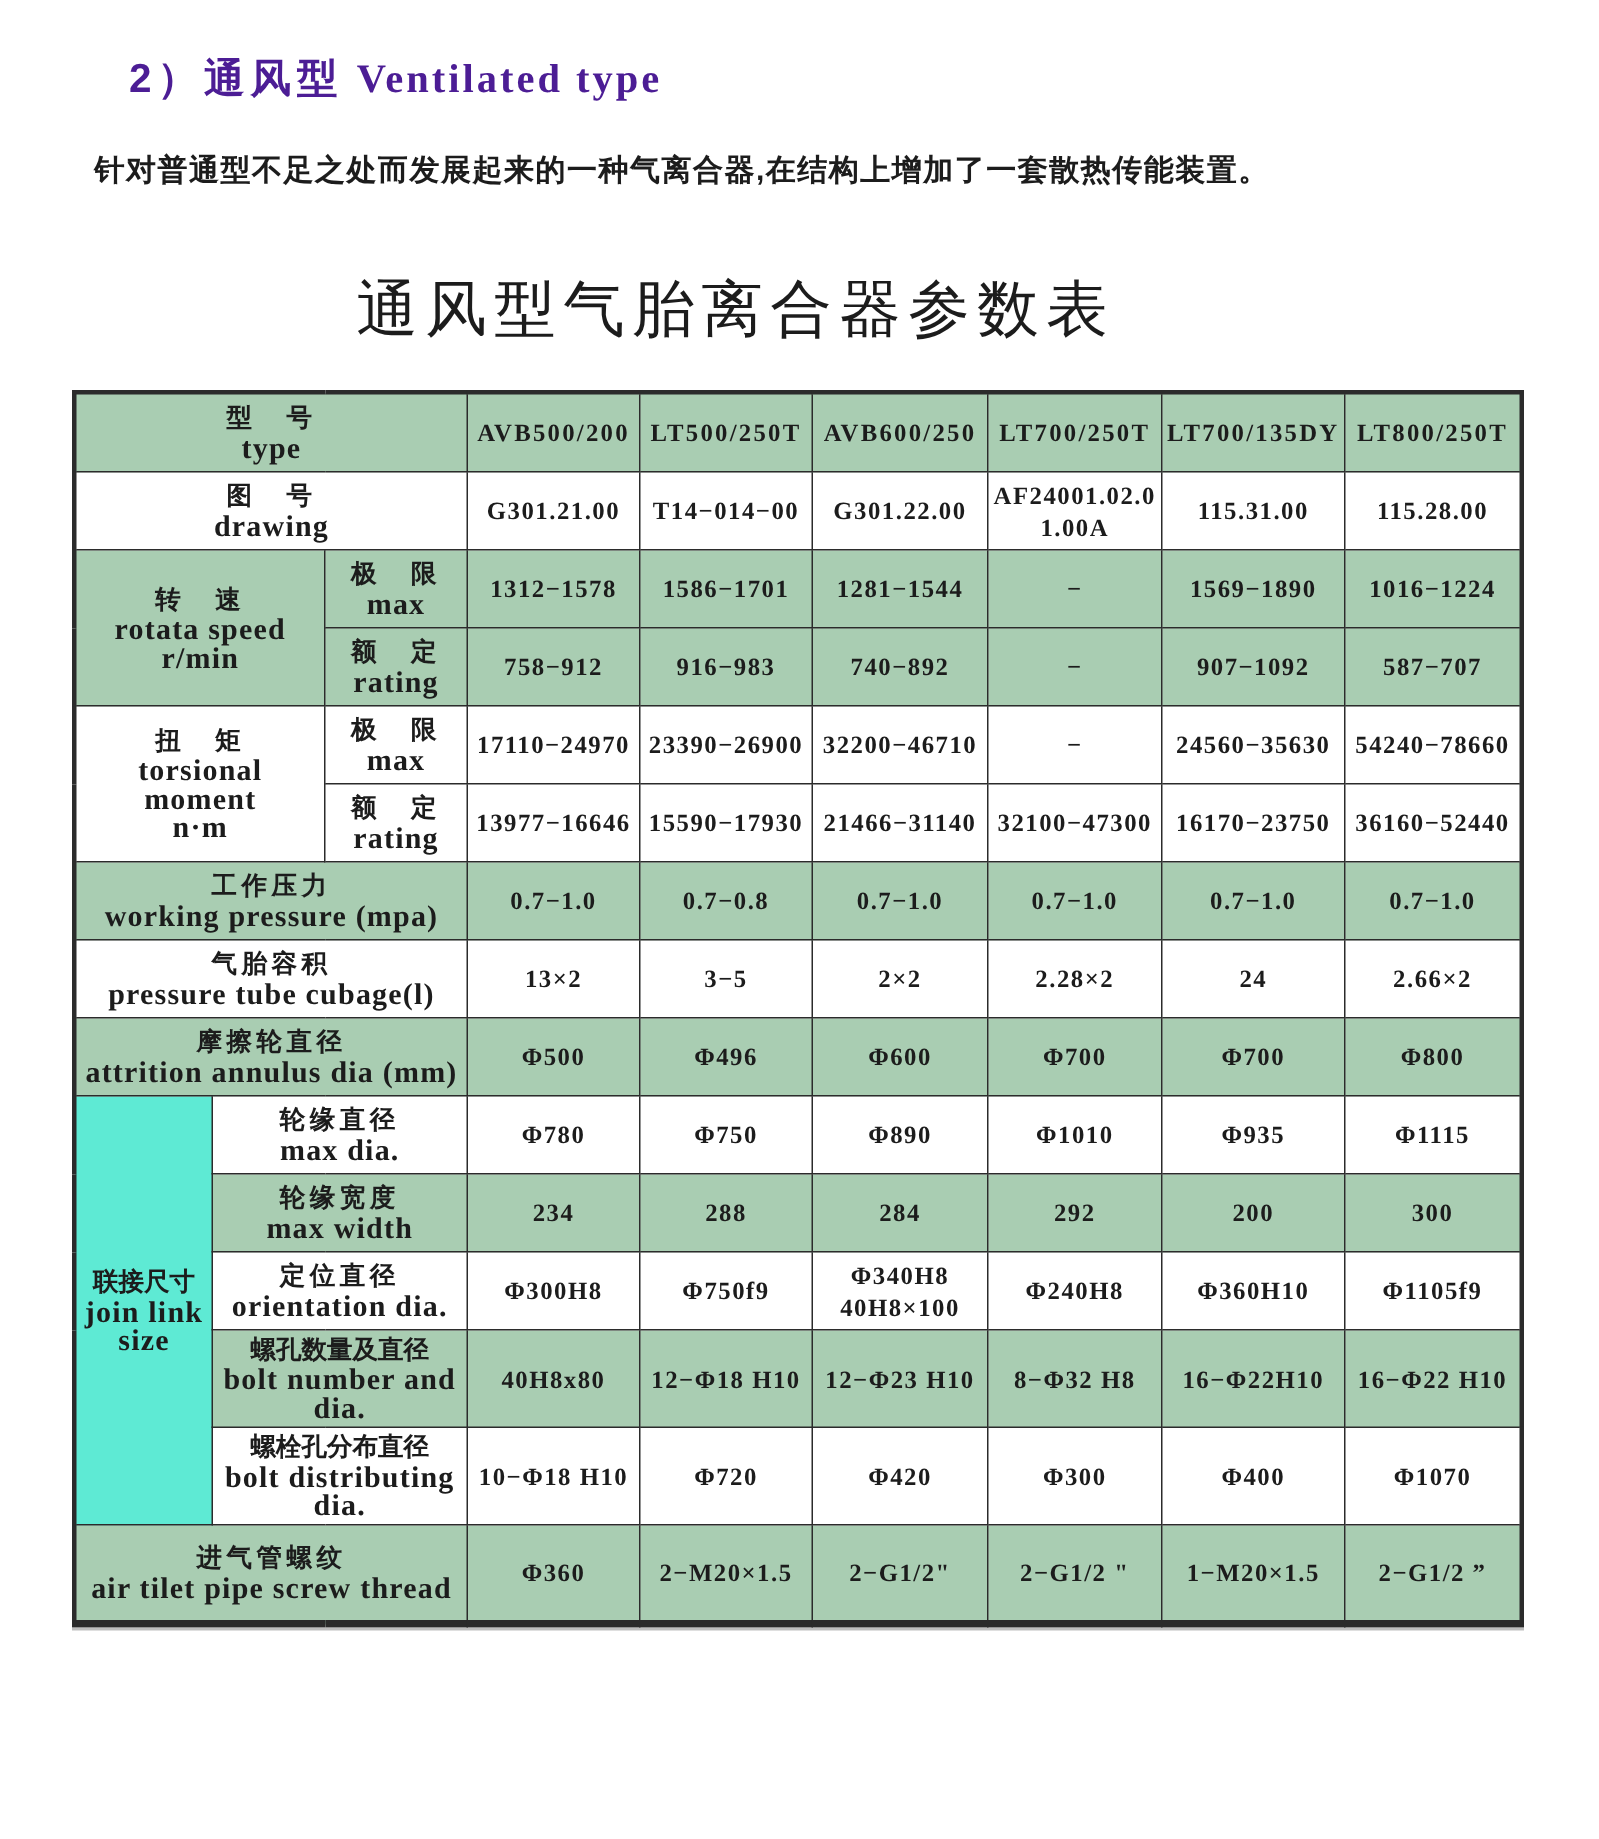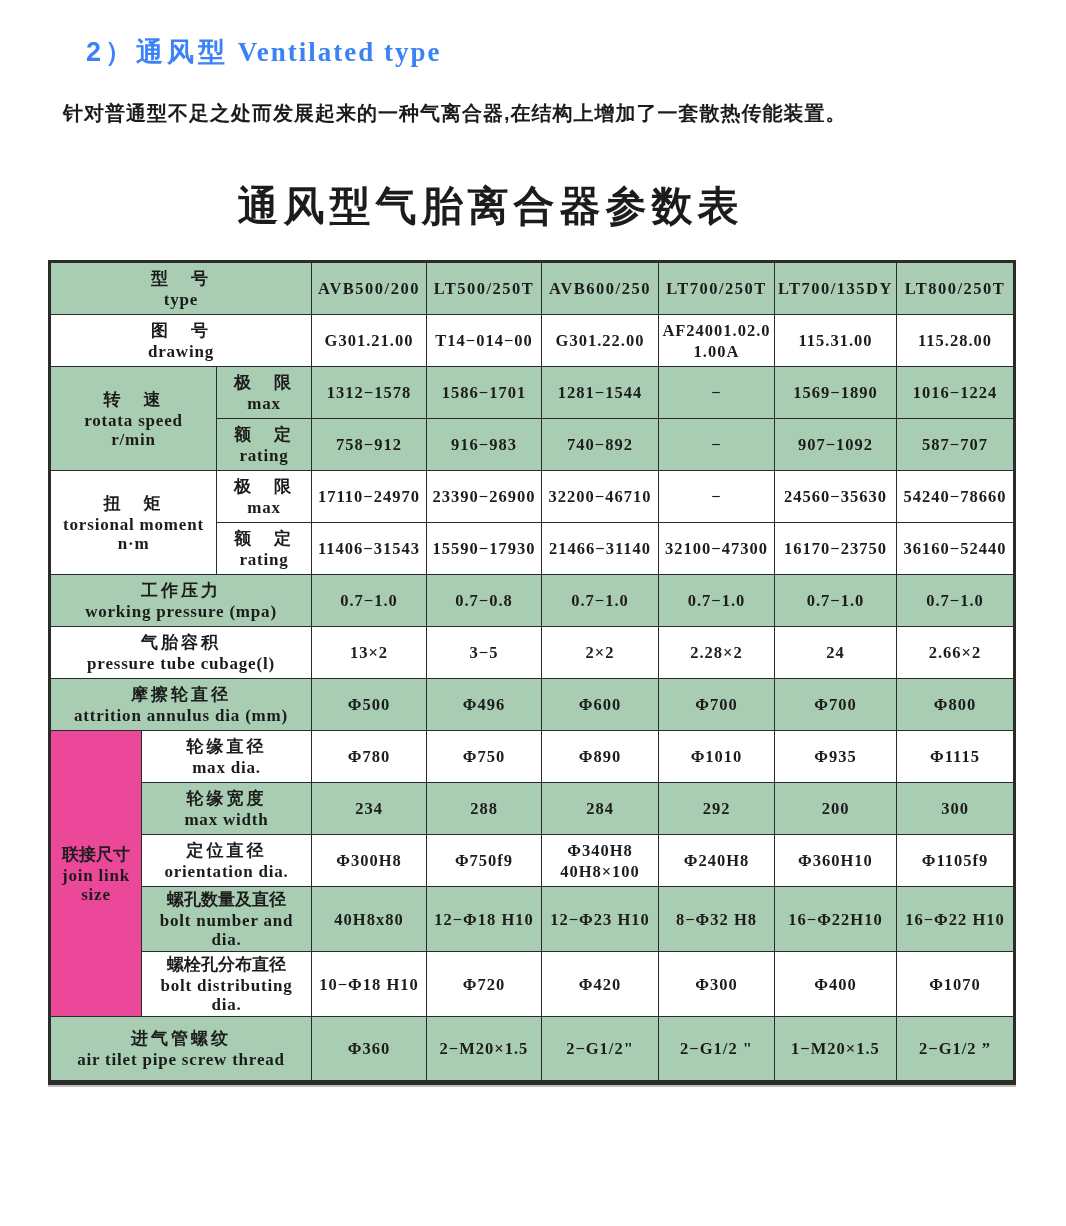--- a/index.html
+++ b/index.html
@@ -1,49 +1,49 @@
 <!DOCTYPE html>
 <html><head>
 <meta charset="utf-8">
 <style>
   html,body{margin:0;padding:0;background:#ffffff;}
   body{width:1066px;height:1226px;position:relative;color:#1c1c1c;
        font-family:"Liberation Serif", serif;-webkit-font-smoothing:antialiased;}
 
   
-  .section-heading{margin:34px 0 0 86px;font-size:27px;font-weight:bold;color:#3b82f6;
+  .section-heading{margin:34px 0 0 86px;font-size:27px;font-weight:bold;color:#4c1d95;
     letter-spacing:2px;font-family:"Liberation Serif", serif;}
   .section-heading .zh-part{font-family:"Liberation Sans", sans-serif;letter-spacing:4px;}
   .intro-zh{margin:30px 0 0 63px;font-size:20px;font-weight:bold;
     font-family:"Liberation Sans", sans-serif;letter-spacing:1px;}
   .intro-en{margin:26px 0 0 0;font-size:20px;font-weight:bold;letter-spacing:1.6px;
     word-spacing:5px;line-height:34px;font-family:"Liberation Serif", serif;}
   .intro-en .l1{margin-left:66px;}
   .intro-en .l2{margin-left:30px;}
 
   
   .table-titles{width:965px;margin:52px 0 0 48px;text-align:center;padding-right:0;}
-  .tt-zh{font-size:41px;font-weight:bold;letter-spacing:5px;margin-right:80px;
+  .tt-zh{font-size:41px;font-weight:normal;letter-spacing:5px;margin-right:80px;
     font-family:"Liberation Serif", serif;}
   .tt-en{font-size:26px;font-weight:bold;letter-spacing:2px;margin:12px 80px 0 0;
     font-family:"Liberation Serif", serif;}
 
   
   table{border-collapse:collapse;table-layout:fixed;width:965px;margin:26px 0 0 48px;
     border:3px solid #2b2b2b;border-bottom-width:5px;box-shadow:0 2px 0 rgba(0,0,0,.25);}
   td{border:1.5px solid #2b2b2b;text-align:center;vertical-align:middle;padding:2px 2px;}
   tr{height:52px;}
   tr.hdr{height:53px;}
   tr.last{height:66px;}
   tr.g > td{background:#a9cdb2;}
   tr.w > td{background:#ffffff;}
   .zh{display:block;font-family:"Liberation Sans", sans-serif;font-weight:bold;
       font-size:17px;letter-spacing:3px;line-height:22px;}
   .en{display:block;font-family:"Liberation Serif", serif;font-weight:bold;
-      font-size:17px;letter-spacing:0.8px;line-height:19px;white-space:pre-line;}
+      font-size:20px;letter-spacing:0.8px;line-height:19px;white-space:pre-line;}
   .val{font-family:"Liberation Serif", serif;font-weight:bold;font-size:16.5px;
       letter-spacing:1px;white-space:pre-line;line-height:21px;}
   .colhead{font-family:Liberation Serif, serif;font-weight:bold;font-size:16.5px;letter-spacing:1.5px;}
 </style>
 </head>
 <body>
 
 <div class="section-heading">
   <span class="zh-part">2）</span><span class="zh-part">通风型</span>
   <span>Ventilated type</span>
@@ -144,21 +144,21 @@
     <td class="val">32200−46710</td>
     <td class="val">−</td>
     <td class="val">24560−35630</td>
     <td class="val">54240−78660</td>
   </tr>
   <tr class="w">
     <td>
       <span class="zh">额　定</span>
       <span class="en">rating</span>
     </td>
-    <td class="val">11406−31543</td>
+    <td class="val">13977−16646</td>
     <td class="val">15590−17930</td>
     <td class="val">21466−31140</td>
     <td class="val">32100−47300</td>
     <td class="val">16170−23750</td>
     <td class="val">36160−52440</td>
   </tr>
 
   <tr class="g">
     <td colspan="3">
       <span class="zh">工作压力</span>
@@ -192,21 +192,21 @@
     </td>
     <td class="val">Φ500</td>
     <td class="val">Φ496</td>
     <td class="val">Φ600</td>
     <td class="val">Φ700</td>
     <td class="val">Φ700</td>
     <td class="val">Φ800</td>
   </tr>
 
   <tr class="w">
-    <td rowspan="5" style="background:#ec4899">
+    <td rowspan="5" style="background:#5eead4">
       <span class="zh" style="letter-spacing:0">联接尺寸</span>
       <span class="en">join link</span>
       <span class="en">size</span>
     </td>
     <td colspan="2">
       <span class="zh">轮缘直径</span>
       <span class="en">max dia.</span>
     </td>
     <td class="val">Φ780</td>
     <td class="val">Φ750</td>

